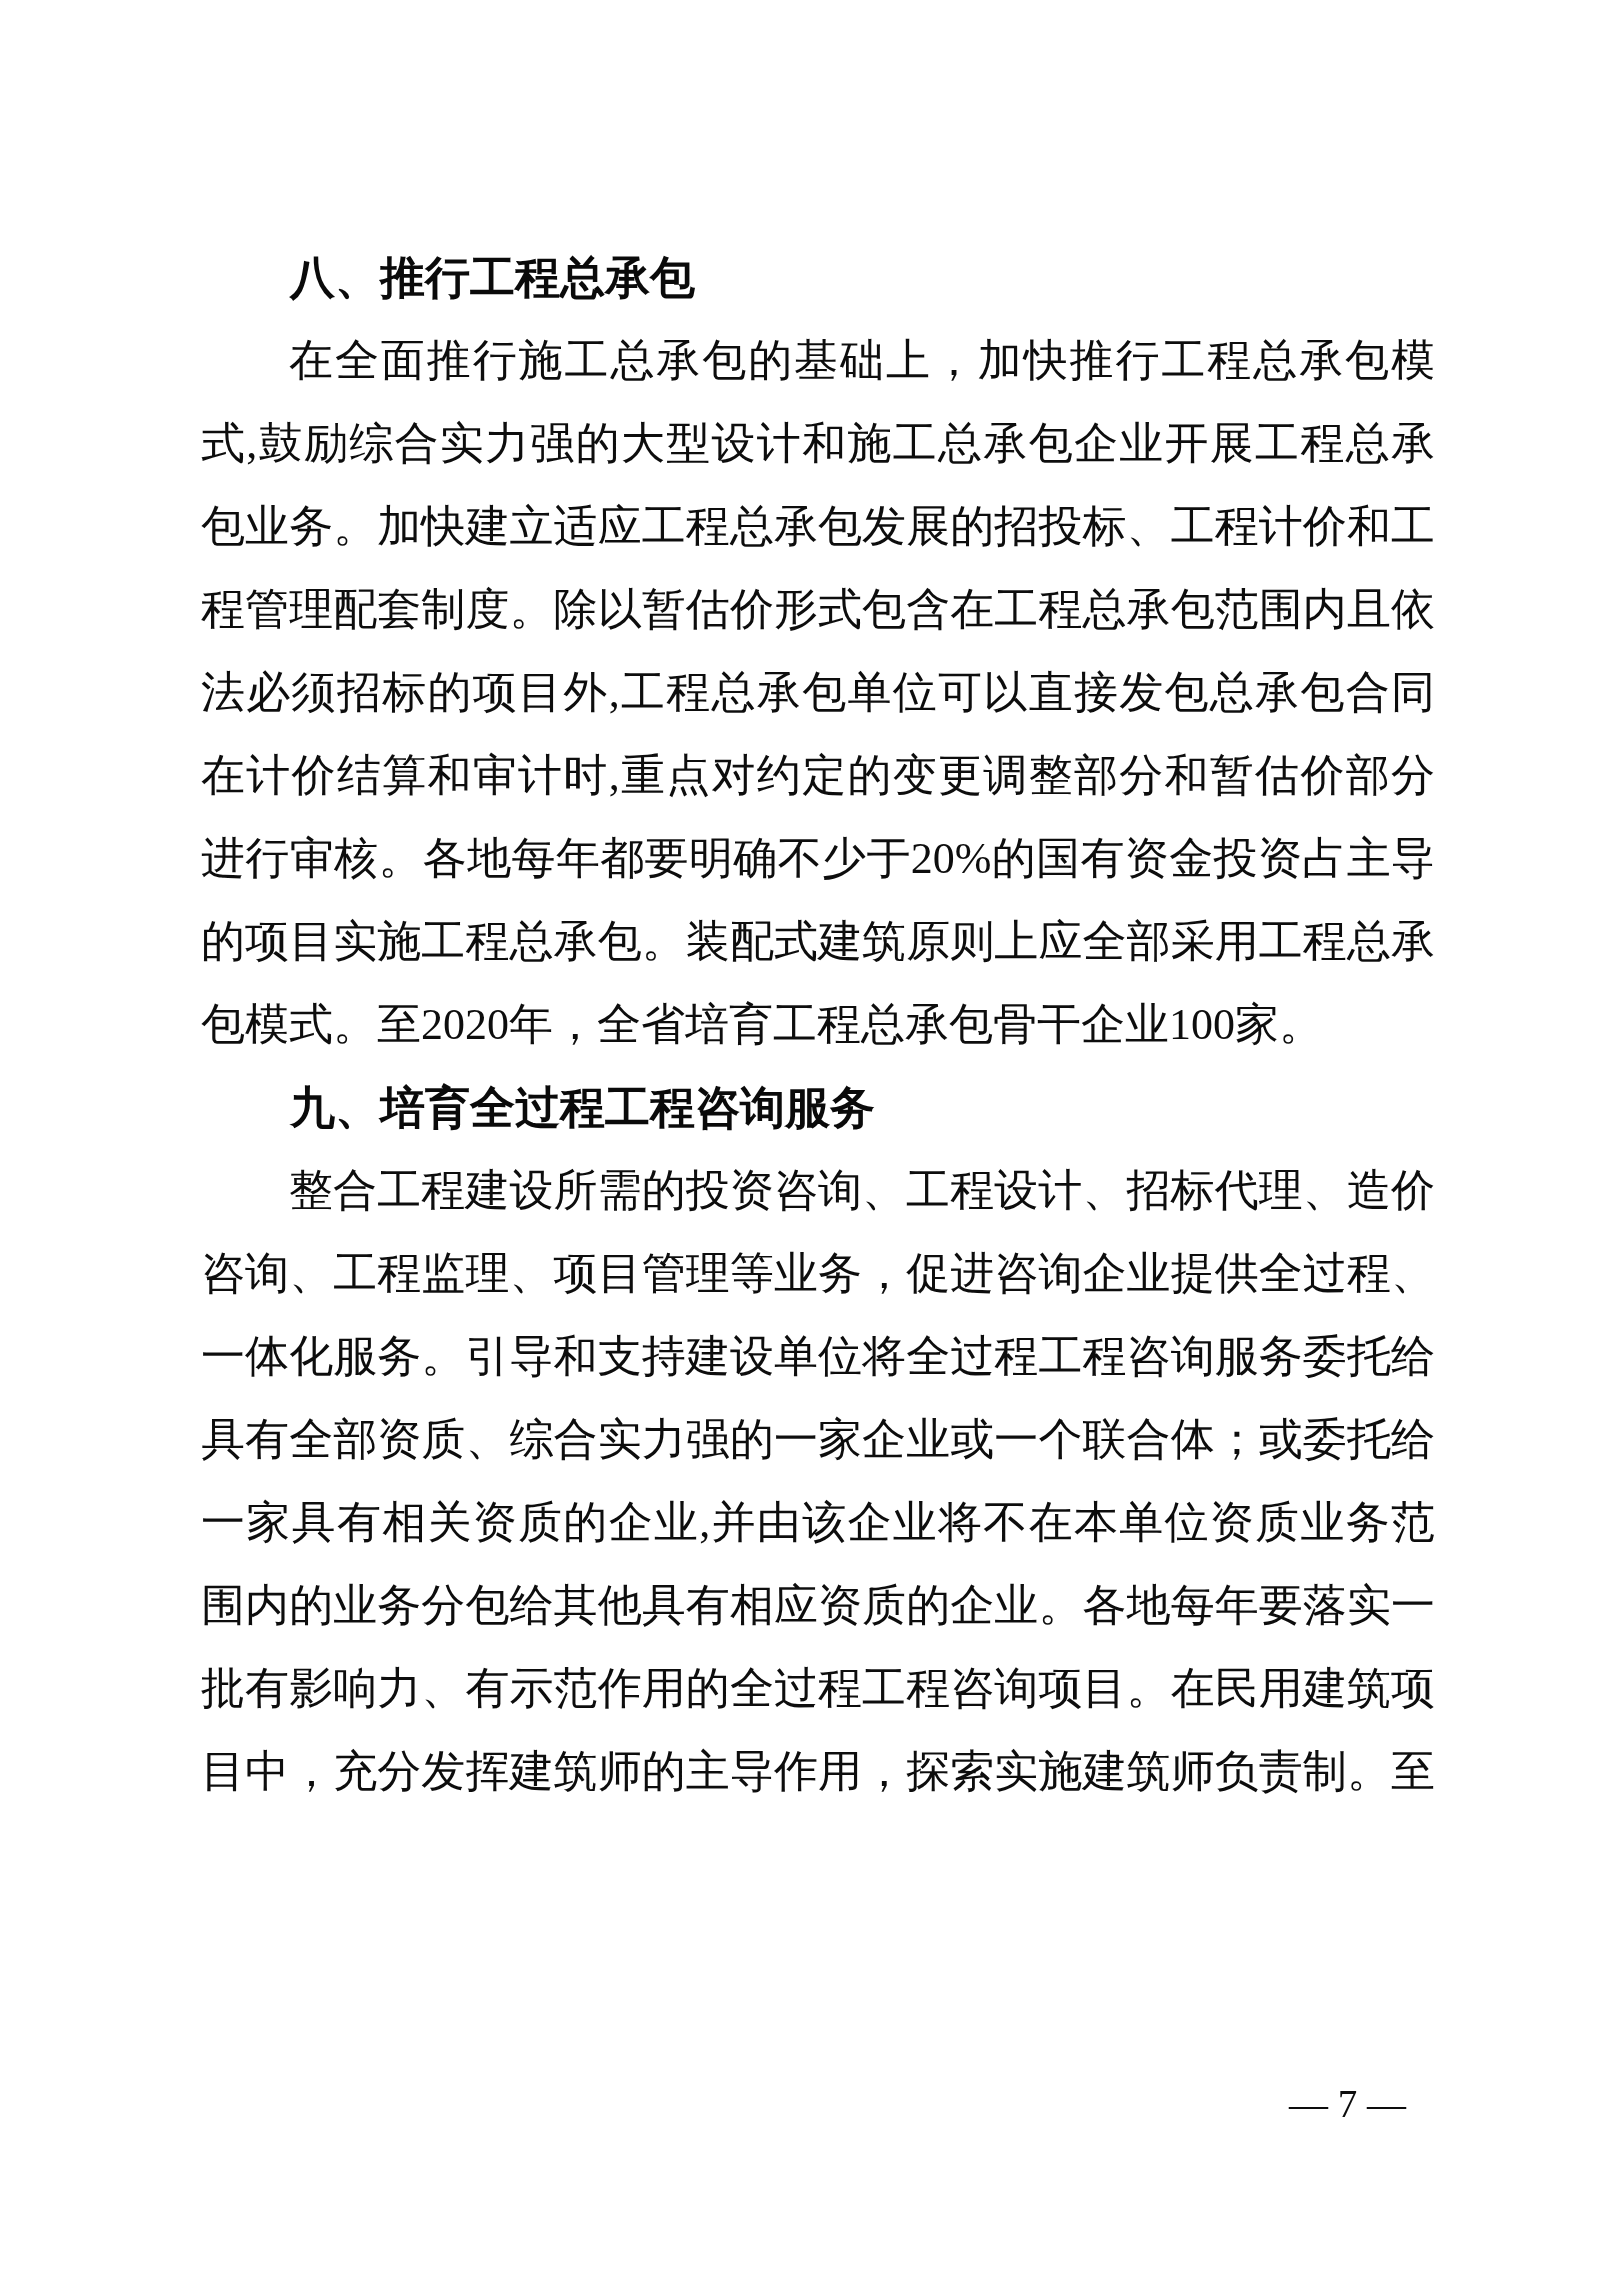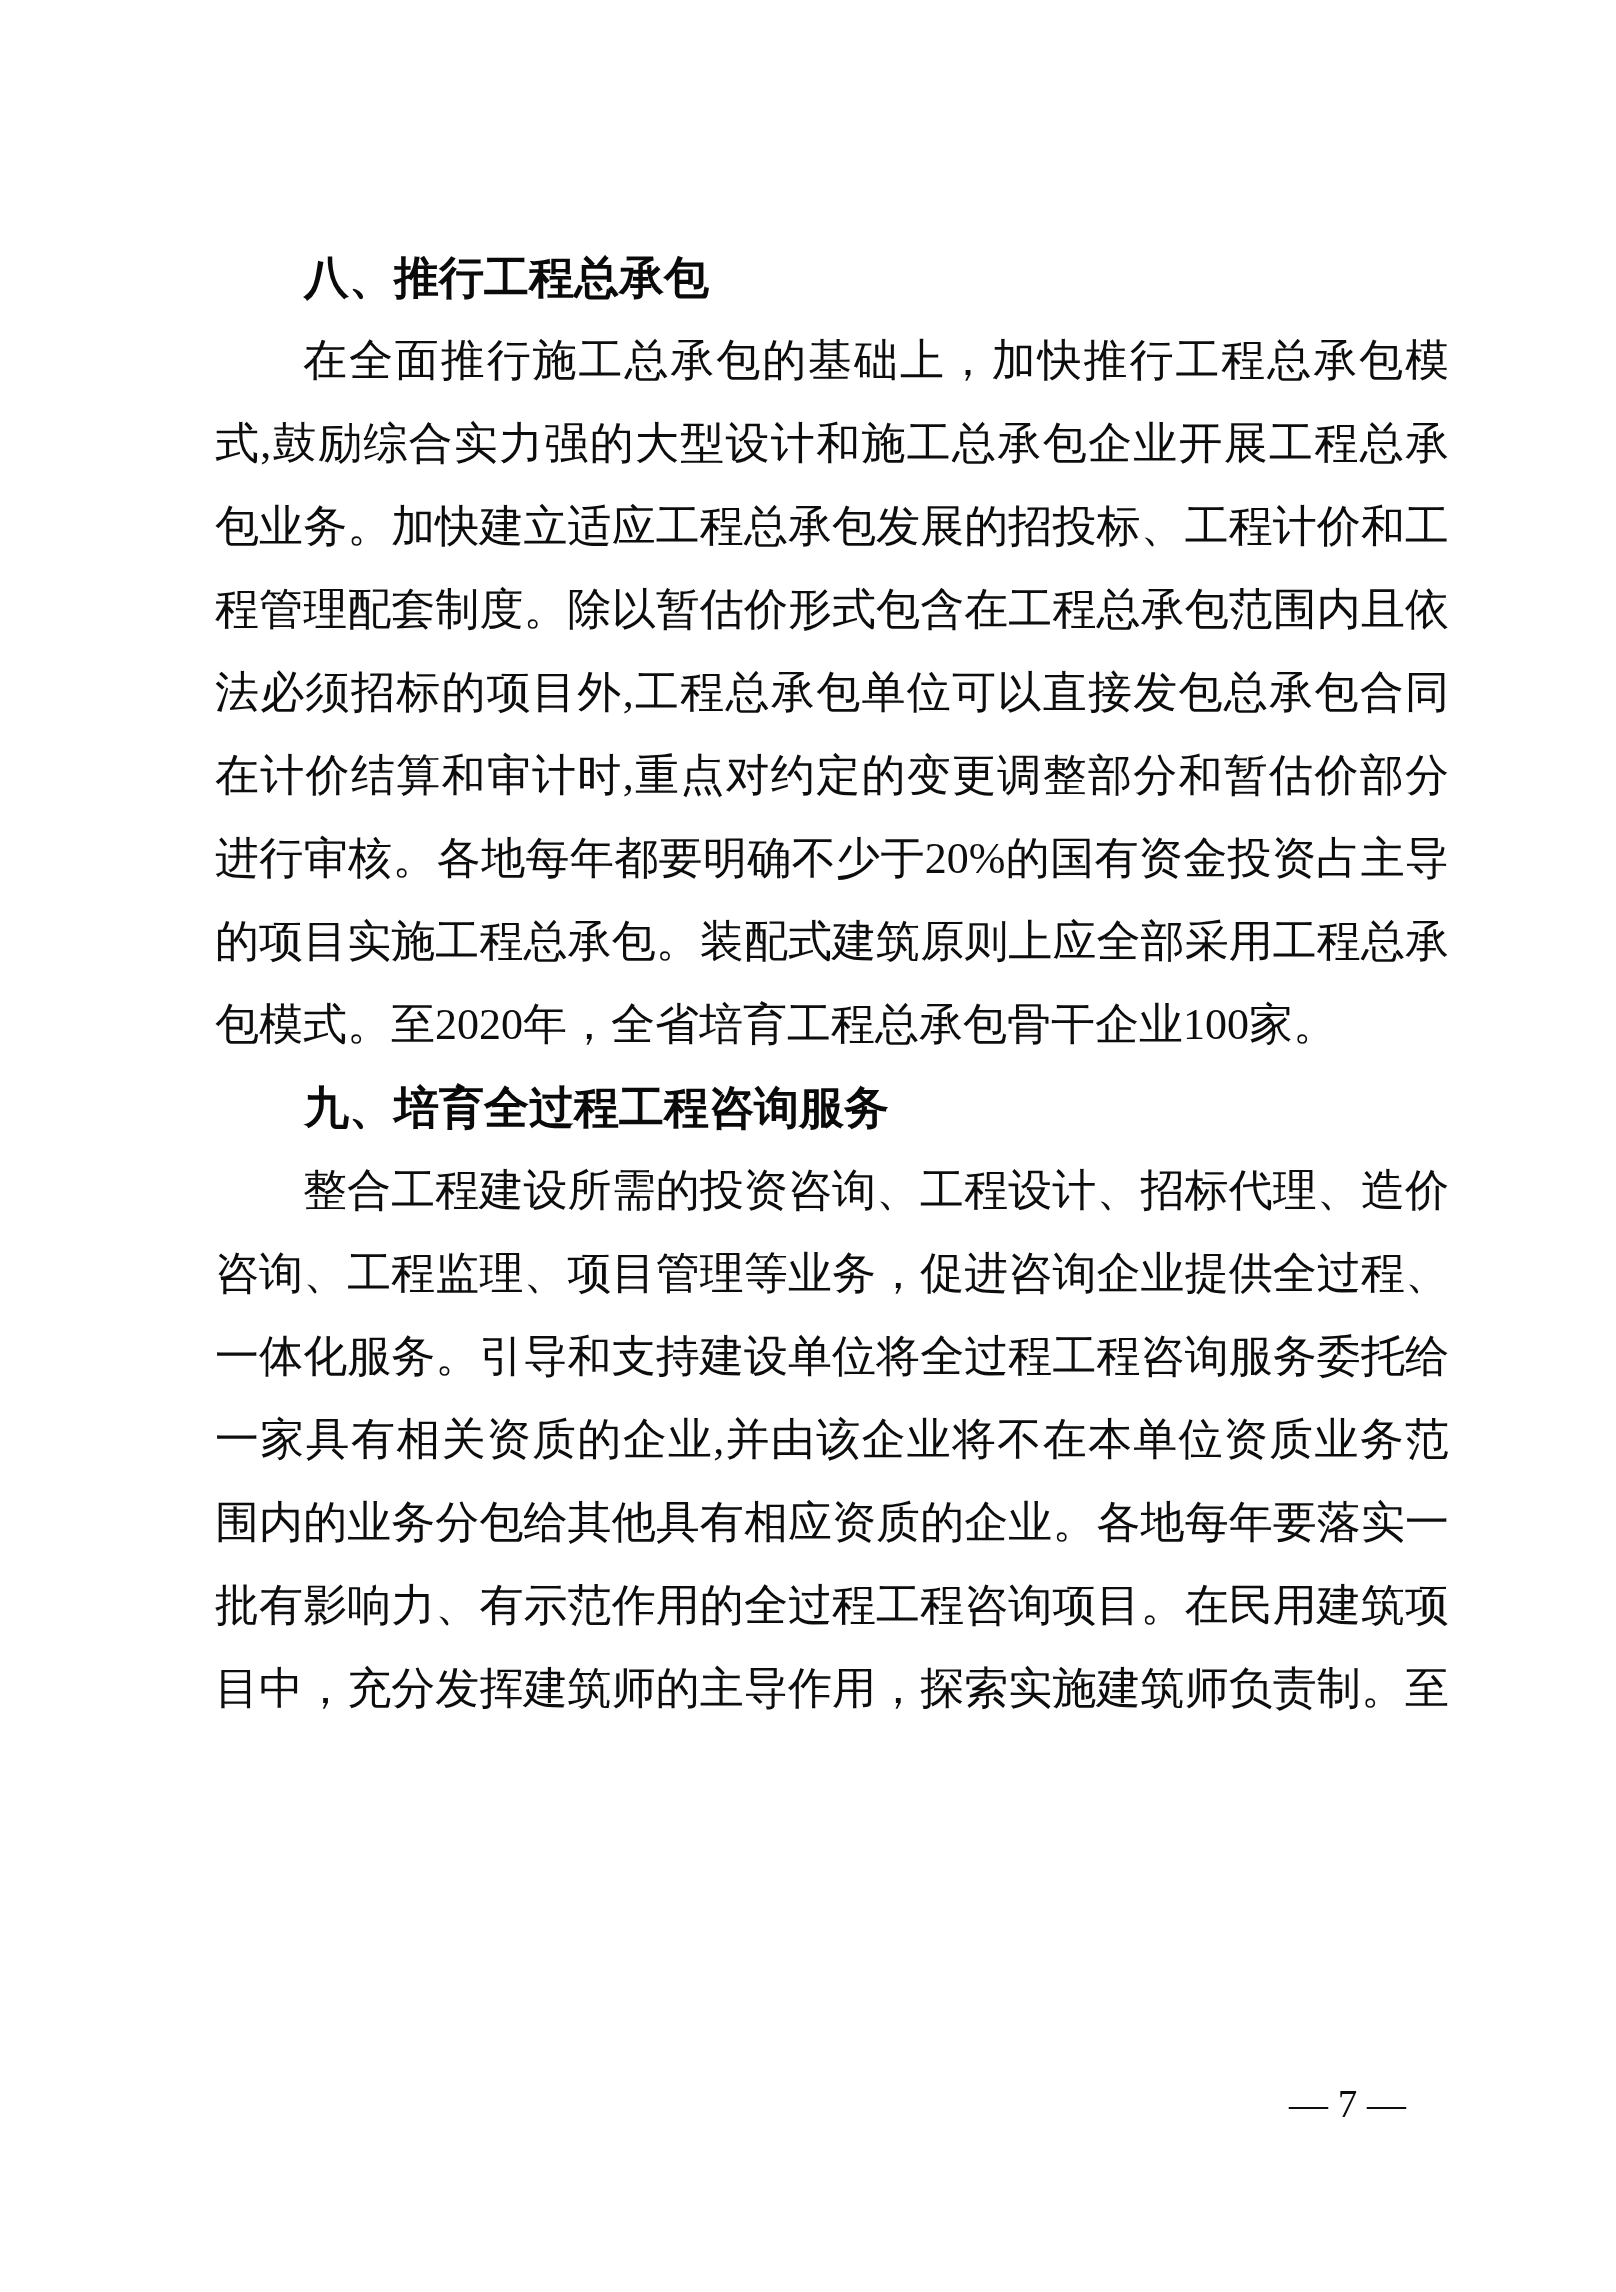--- a/index.html
+++ b/index.html
@@ -11,21 +11,21 @@
     position: relative;
     width: 1617px;
     height: 2293px;
     background: #ffffff;
     color: #0d0d0d;
     overflow: hidden;
     font-family: "Liberation Serif", "DejaVu Serif", serif;
   }
   .doc-body {
     position: absolute;
-    left: 215px;
+    left: 201px;
     top: 236px;
     width: 1234px;
     font-size: 44px;
     line-height: 83px;
     letter-spacing: 0;
   }
   .heading {
     font-family: "Liberation Sans", "DejaVu Sans", sans-serif;
     font-weight: 700;
     font-size: 45px;
@@ -67,20 +67,21 @@
       <div class="line">程管理配套制度。除以暂估价形式包含在工程总承包范围内且依</div>
       <div class="line">法必须招标的项目外,工程总承包单位可以直接发包总承包合同</div>
       <div class="line">在计价结算和审计时,重点对约定的变更调整部分和暂估价部分</div>
       <div class="line">进行审核。各地每年都要明确不少于20%的国有资金投资占主导</div>
       <div class="line">的项目实施工程总承包。装配式建筑原则上应全部采用工程总承</div>
       <div class="line last">包模式。至2020年，全省培育工程总承包骨干企业100家。</div>
       <div class="heading">九、培育全过程工程咨询服务</div>
       <div class="line first">整合工程建设所需的投资咨询、工程设计、招标代理、造价</div>
       <div class="line">咨询、工程监理、项目管理等业务，促进咨询企业提供全过程、</div>
       <div class="line">一体化服务。引导和支持建设单位将全过程工程咨询服务委托给</div>
+      <div class="line">具有全部资质、综合实力强的一家企业或一个联合体；或委托给</div>
       <div class="line">一家具有相关资质的企业,并由该企业将不在本单位资质业务范</div>
       <div class="line">围内的业务分包给其他具有相应资质的企业。各地每年要落实一</div>
       <div class="line">批有影响力、有示范作用的全过程工程咨询项目。在民用建筑项</div>
       <div class="line">目中，充分发挥建筑师的主导作用，探索实施建筑师负责制。至</div>
     </div>
   <div class="page-number">— 7 —</div>
 </div>
 
 
 </body></html>

